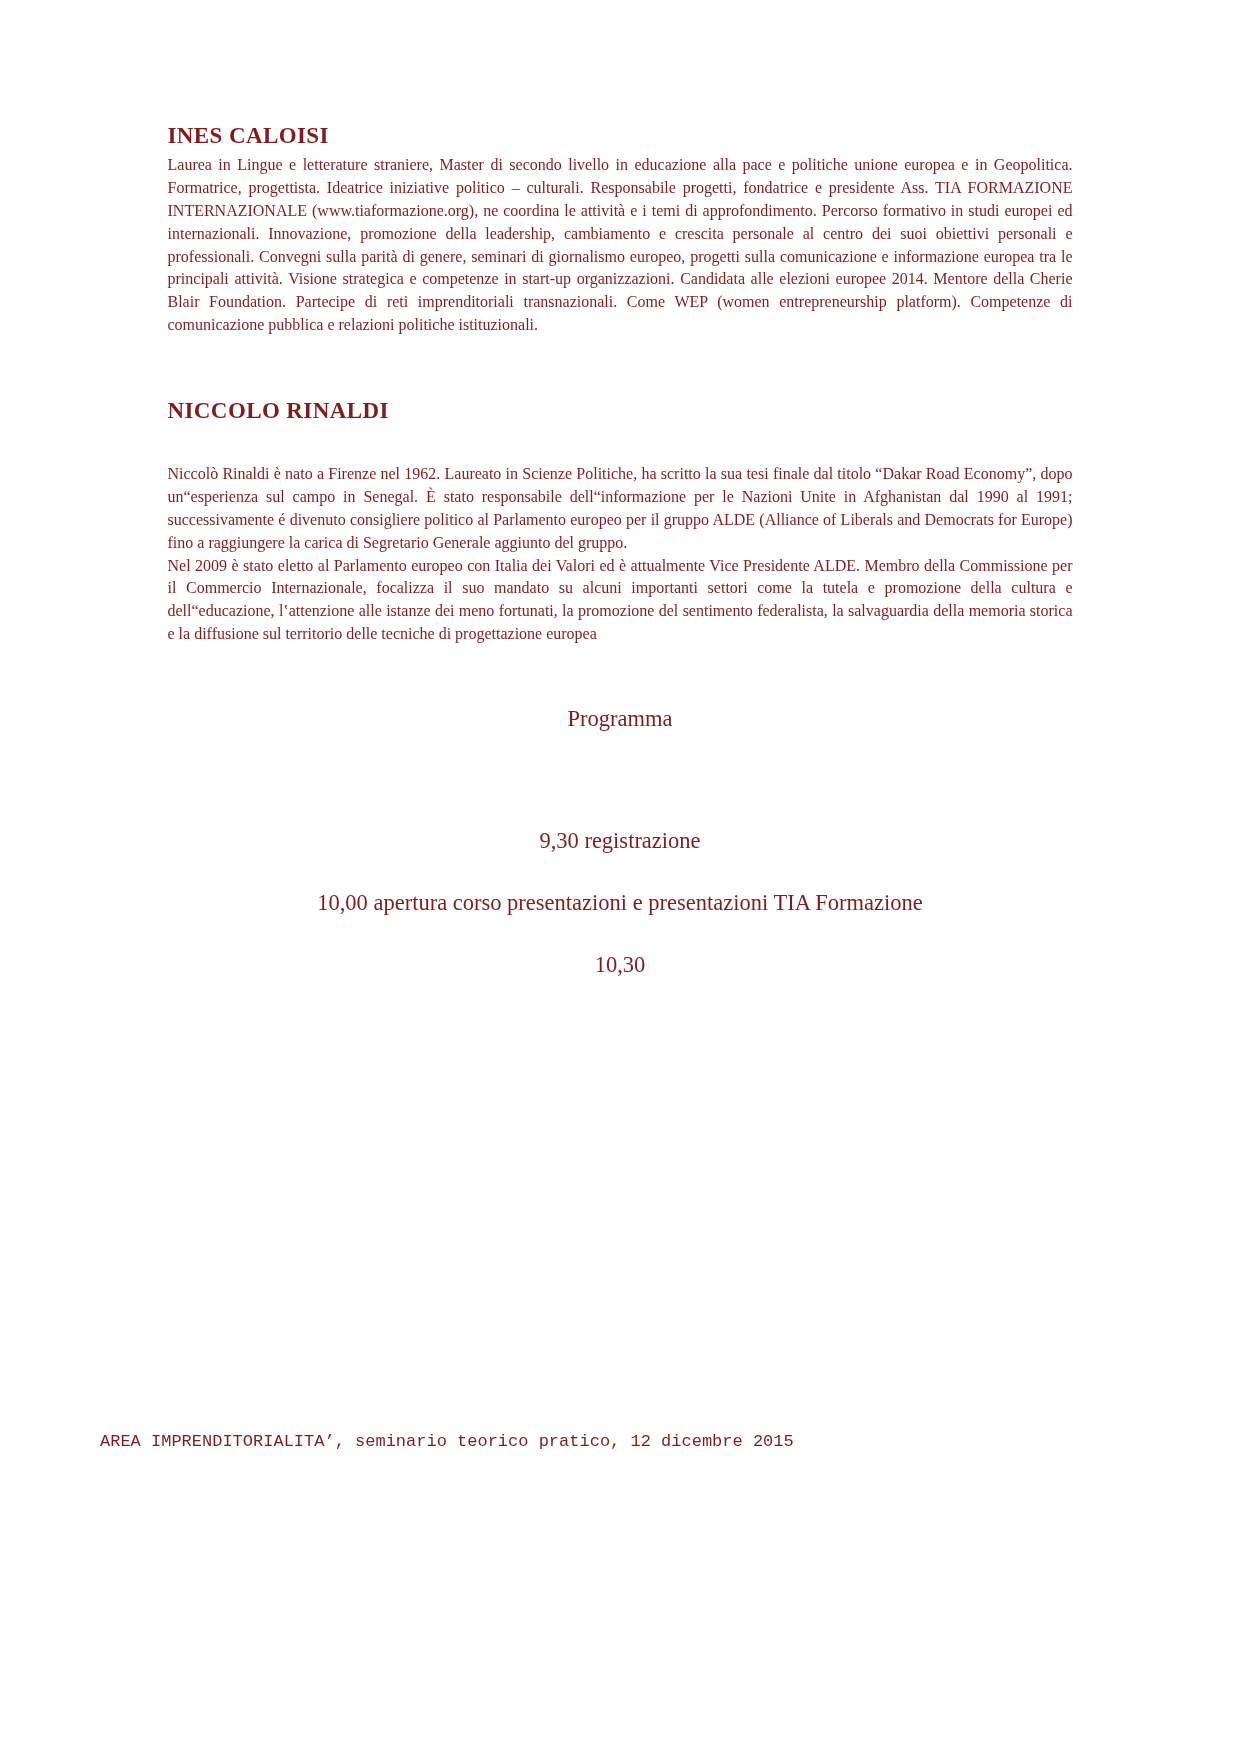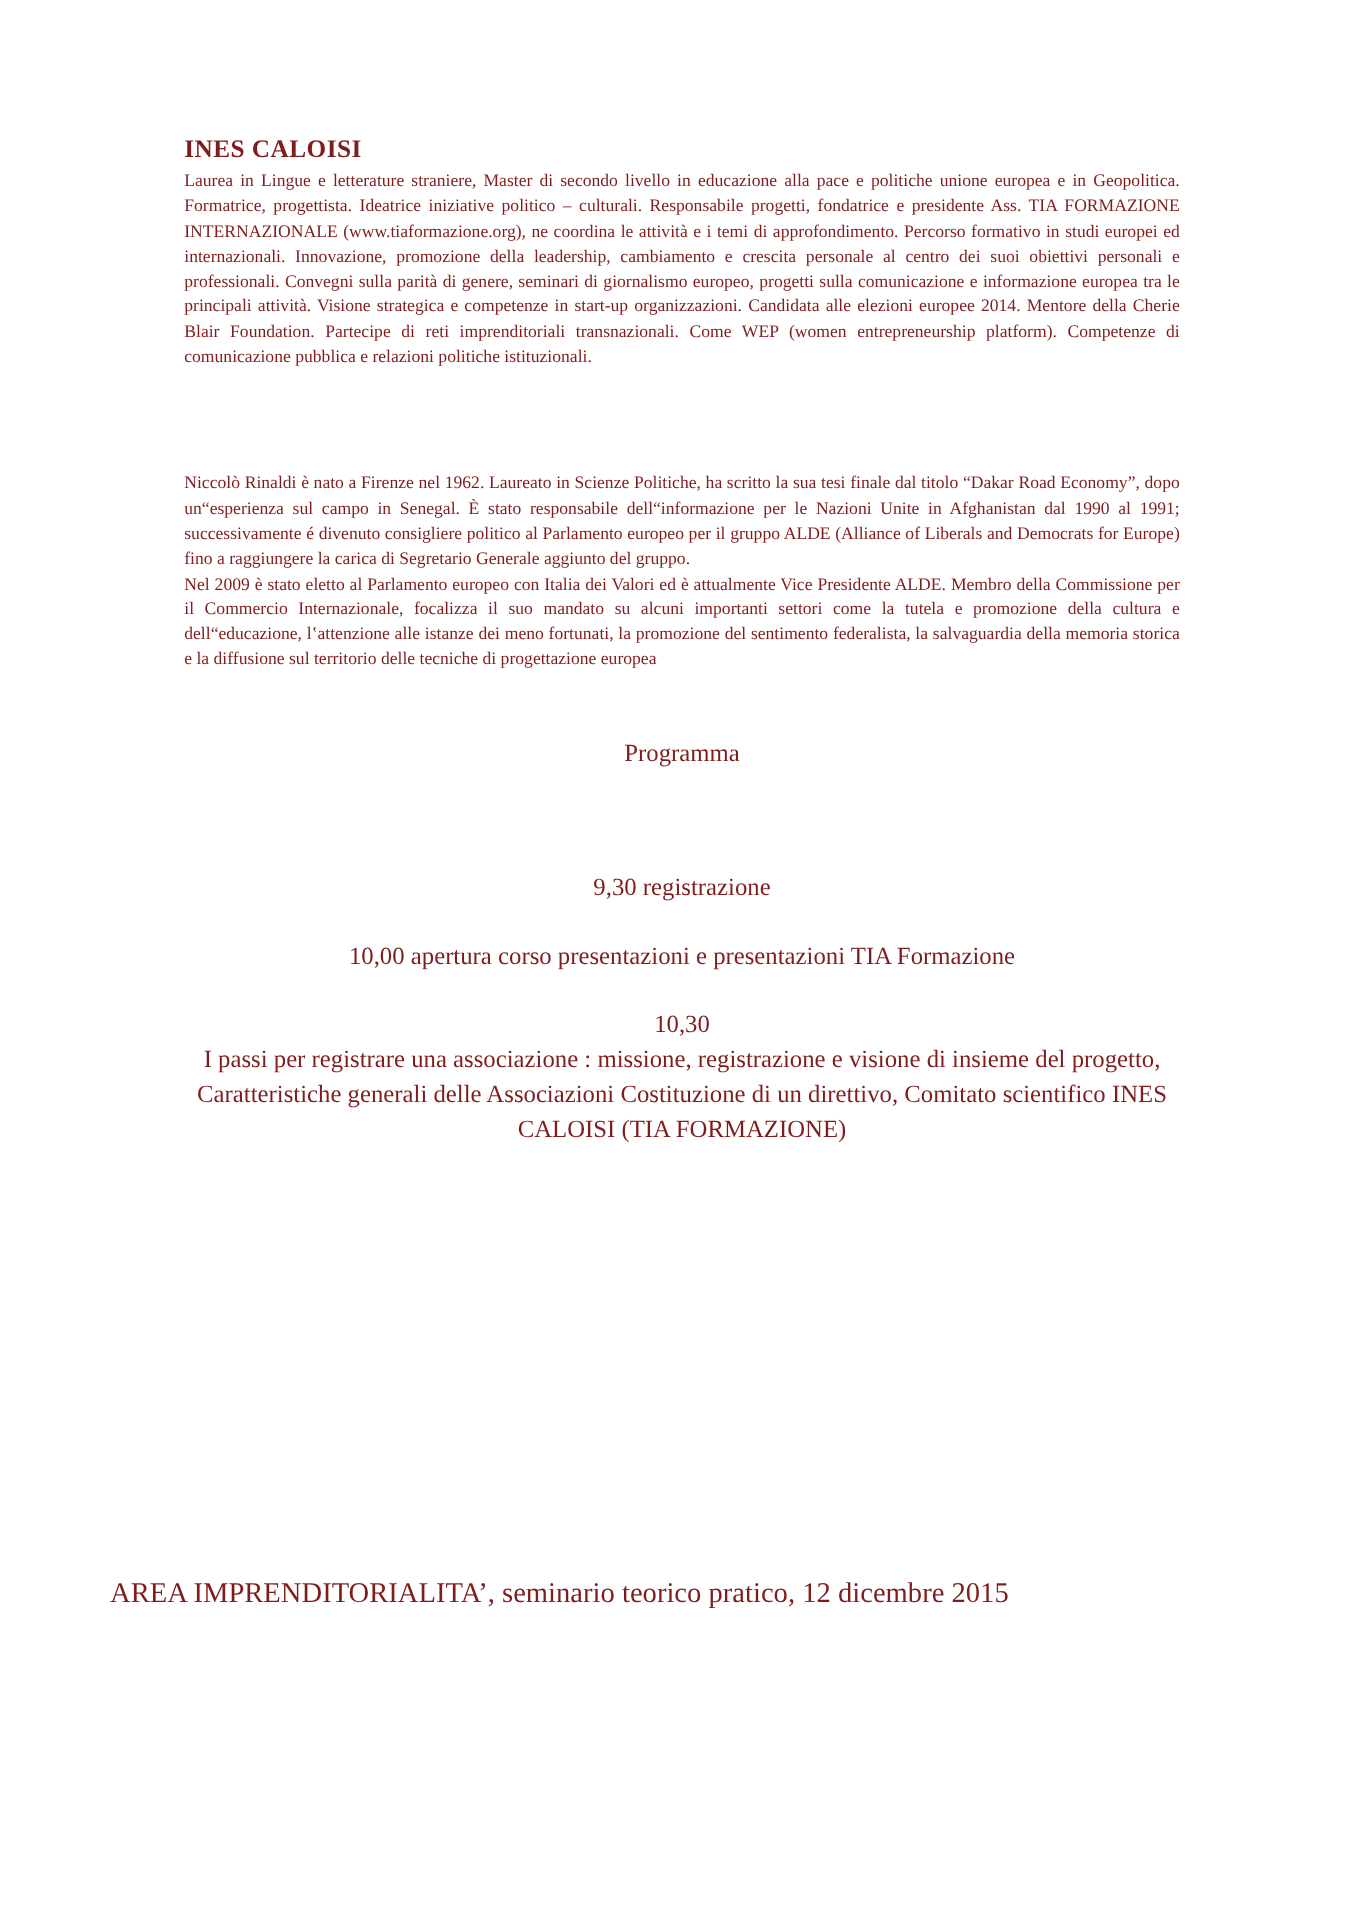--- a/index.html
+++ b/index.html
@@ -50,43 +50,45 @@
     text-align: center;
     font-size: 22.5px;
     line-height: 1.43;
     margin: 0;
   }
   .schedule .block {
     margin-bottom: 30px;
   }
   .schedule .block.tight p { margin: 0; }
   .footer-note {
-    font-size: 26px;
+    font-size: 17px;
     line-height: 1.4;
     margin: 0;
     text-align: left;
+    font-family: Liberation Mono, monospace;
   }
   .footer-wrap {
     position: absolute;
     left: 100px;
     top: 1430px;
     width: 905px;
   }
 </style>
 </head>
 <body>
 
 <div class="page">
   <div class="content">
 
     <h1 class="bio-name">INES CALOISI</h1>
     <p class="just bio-body">Laurea in Lingue e letterature straniere, Master di secondo livello in educazione alla pace e politiche unione europea e in Geopolitica. Formatrice, progettista. Ideatrice iniziative politico – culturali. Responsabile progetti, fondatrice e presidente Ass. TIA FORMAZIONE INTERNAZIONALE (www.tiaformazione.org), ne coordina le attività e i temi di approfondimento. Percorso formativo in studi europei ed internazionali. Innovazione, promozione della leadership, cambiamento e crescita personale al centro dei suoi obiettivi personali e professionali. Convegni sulla parità di genere, seminari di giornalismo europeo, progetti sulla comunicazione e informazione europea tra le principali attività. Visione strategica e competenze in start-up organizzazioni. Candidata alle elezioni europee 2014. Mentore della Cherie Blair Foundation. Partecipe di reti imprenditoriali transnazionali. Come WEP (women entrepreneurship platform). Competenze di comunicazione pubblica e relazioni politiche istituzionali.</p>
 
     <div class="gap-lg"></div>
 
+    <h1 class="bio-name">NICCOLO RINALDI</h1>
 
     <div class="gap-md"></div>
 
     <p class="just bio-body">Niccolò Rinaldi  è nato a Firenze nel 1962. Laureato in Scienze Politiche, ha scritto la sua tesi finale dal titolo “Dakar Road Economy”, dopo un“esperienza sul campo in Senegal. È stato responsabile dell“informazione per le Nazioni Unite in Afghanistan dal 1990 al 1991; successivamente é divenuto consigliere politico al Parlamento europeo per il gruppo ALDE (Alliance of Liberals and Democrats for Europe) fino a raggiungere la carica di Segretario Generale aggiunto del gruppo.</p>
     <p class="just bio-body">Nel 2009 è stato eletto al Parlamento europeo con Italia dei Valori ed è attualmente Vice Presidente ALDE. Membro della Commissione per il Commercio Internazionale, focalizza il suo mandato su alcuni importanti settori come la tutela e promozione della cultura e dell“educazione, l‛attenzione alle istanze dei meno fortunati, la promozione del sentimento federalista, la salvaguardia della memoria storica e la diffusione sul territorio delle tecniche di progettazione europea</p>
 
     <div class="gap-md"></div>
 
     <p class="centered">Programma</p>
 
@@ -97,21 +99,20 @@
 
     <div class="schedule">
       <div class="block">
         <p>9,30 registrazione</p>
       </div>
       <div class="block">
         <p>10,00 apertura corso presentazioni e presentazioni TIA Formazione</p>
       </div>
       <div class="block tight">
         <p>10,30</p>
-        <p>I passi per registrare una associazione : missione, registrazione e visione di insieme del progetto, Caratteristiche generali delle Associazioni Costituzione di un direttivo, Comitato scientifico INES CALOISI (TIA FORMAZIONE)</p>
       </div>
     </div>
 
   </div>
 
   <div class="footer-wrap">
     <p class="footer-note">AREA IMPRENDITORIALITA’, seminario teorico pratico, 12 dicembre 2015</p>
   </div>
 </div>
 

